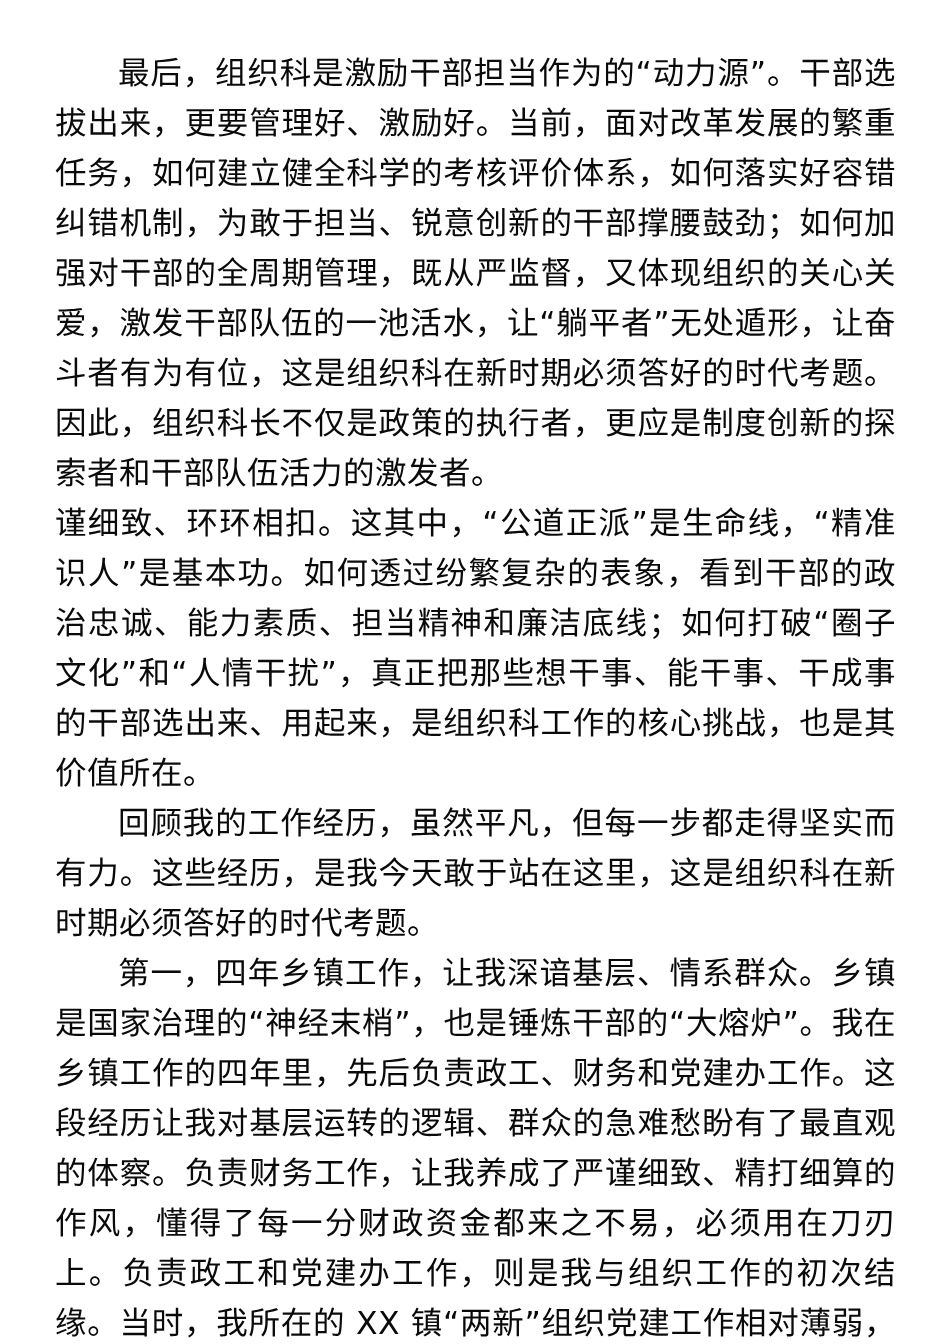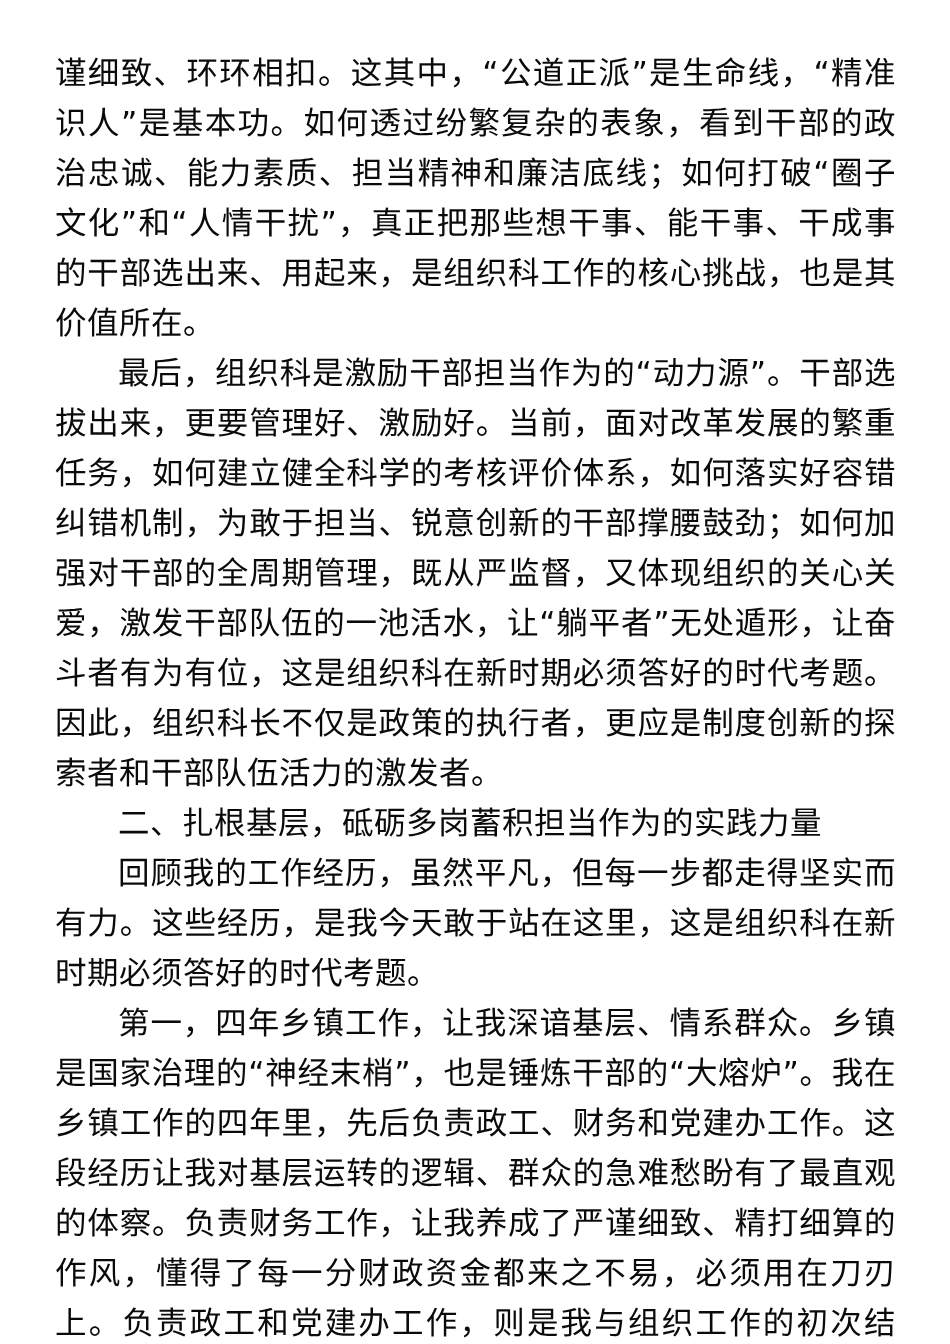--- a/index.html
+++ b/index.html
@@ -59,24 +59,23 @@
     color: #0a0a0a;
     white-space: nowrap;
   }
 </style>
 </head>
 <body>
 
 <div id="page">
   <div id="doc-body">
 
+    <p class="para">最后，组织科是激励干部担当作为的“动力源”。干部选拔出来，更要管理好、激励好。当前，面对改革发展的繁重任务，如何建立健全科学的考核评价体系，如何落实好容错纠错机制，为敢于担当、锐意创新的干部撑腰鼓劲；如何加强对干部的全周期管理，既从严监督，又体现组织的关心关爱，激发干部队伍的一池活水，让“躺平者”无处遁形，让奋斗者有为有位，这是组织科在新时期必须答好的时代考题。因此，组织科长不仅是政策的执行者，更应是制度创新的探索者和干部队伍活力的激发者。</p>
+
     <p class="para no-indent">谨细致、环环相扣。这其中，“公道正派”是生命线，“精准识人”是基本功。如何透过纷繁复杂的表象，看到干部的政治忠诚、能力素质、担当精神和廉洁底线；如何打破“圈子文化”和“人情干扰”，真正把那些想干事、能干事、干成事的干部选出来、用起来，是组织科工作的核心挑战，也是其价值所在。</p>
 
-    <p class="para">最后，组织科是激励干部担当作为的“动力源”。干部选拔出来，更要管理好、激励好。当前，面对改革发展的繁重任务，如何建立健全科学的考核评价体系，如何落实好容错纠错机制，为敢于担当、锐意创新的干部撑腰鼓劲；如何加强对干部的全周期管理，既从严监督，又体现组织的关心关爱，激发干部队伍的一池活水，让“躺平者”无处遁形，让奋斗者有为有位，这是组织科在新时期必须答好的时代考题。因此，组织科长不仅是政策的执行者，更应是制度创新的探索者和干部队伍活力的激发者。</p>
-
-    <p class="heading">二、扎根基层，砥砺多岗蓄积担当作为的实践力量</p>
 
     <p class="para">回顾我的工作经历，虽然平凡，但每一步都走得坚实而有力。这些经历，是我今天敢于站在这里，这是组织科在新时期必须答好的时代考题。</p>
 
     <p class="para">第一，四年乡镇工作，让我深谙基层、情系群众。乡镇是国家治理的“神经末梢”，也是锤炼干部的“大熔炉”。我在乡镇工作的四年里，先后负责政工、财务和党建办工作。这段经历让我对基层运转的逻辑、群众的急难愁盼有了最直观的体察。负责财务工作，让我养成了严谨细致、精打细算的作风，懂得了每一分财政资金都来之不易，必须用在刀刃上。负责政工和党建办工作，则是我与组织工作的初次结缘。当时，我所在的 XX 镇“两新”组织党建工作相对薄弱，党组织覆盖率不高。为破解这一难题，我牵头实施了“红色引擎”专项行动，通过“拉网式”摸底排查、“一企一策”精准组建、“行业相近”联合覆盖等方式，历时两年，成功将全镇“两新”组</p>
 
   </div>
 </div>
 
 </body></html>

